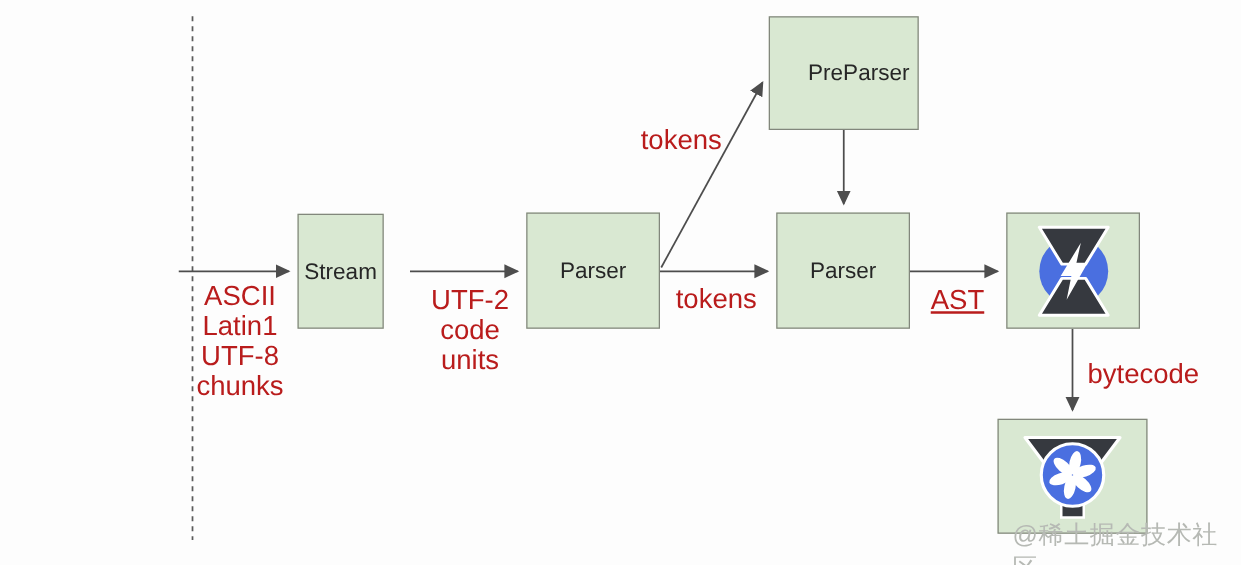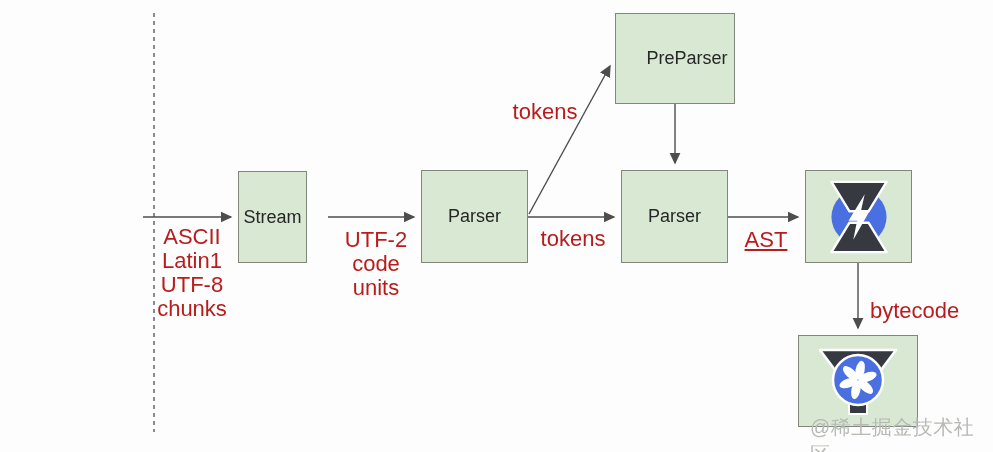--- a/index.html
+++ b/index.html
@@ -40,21 +40,21 @@
     line-height: 24px;
     color: #b91c1c;
     white-space: pre-line;
     text-align: center;
   }
   .lbl-chunks   { left: 152px; top: 225px; width: 80px; }
   .lbl-utf16    { left: 336px; top: 228px; width: 80px; }
   .lbl-tokens-upper { left: 509px; top: 100px; width: 72px; }
   .lbl-tokens-lower { left: 538px; top: 227px; width: 70px; }
   .lbl-ast      { left: 740px; top: 228px; width: 52px; text-decoration: underline; }
-  .lbl-bytecode { left: 870px; top: 287px; width: 92px; text-align: left; margin-top: 12px; }
+  .lbl-bytecode { left: 870px; top: 287px; width: 92px; text-align: left; }
   .watermark {
     position: absolute;
     left: 810px; top: 414px;
     font-size: 20px;
     color: #b6b9b4;
     letter-spacing: 0.5px;
   }
   .node-icon { display: block; }
 </style>
 </head>

